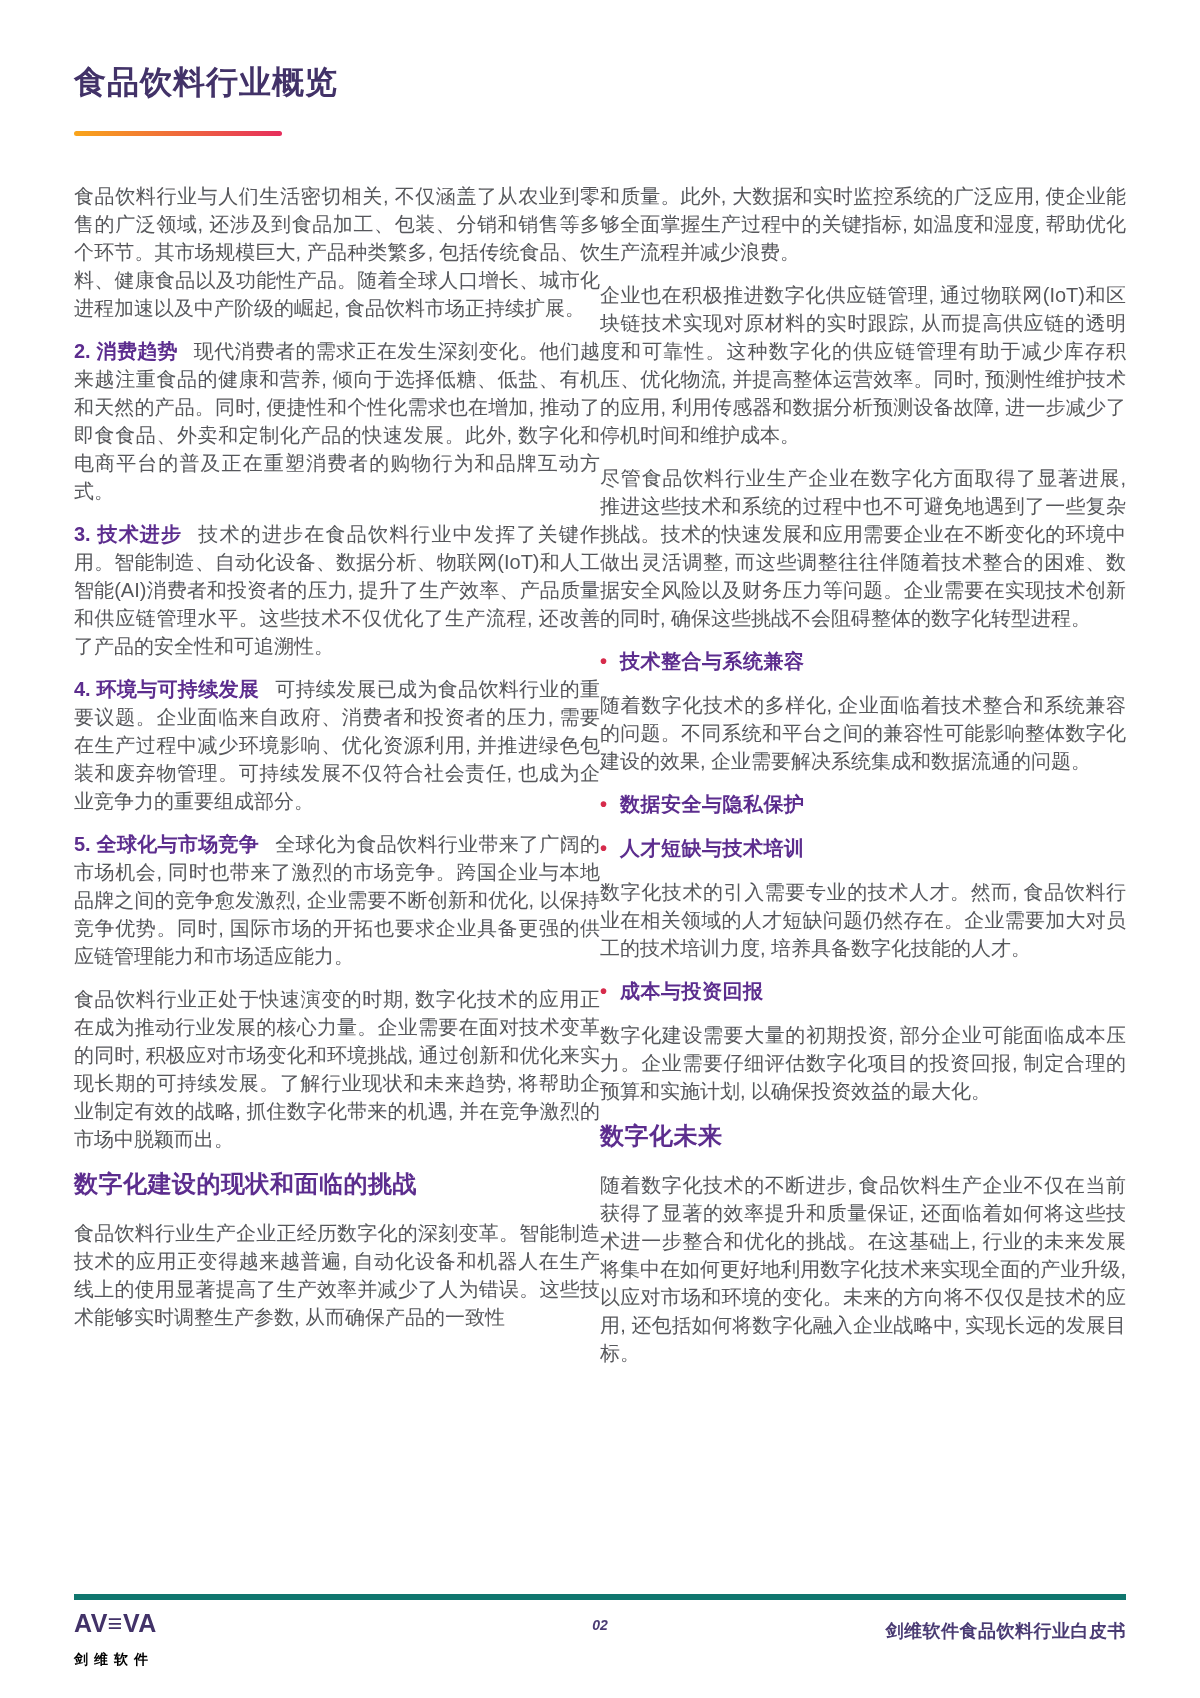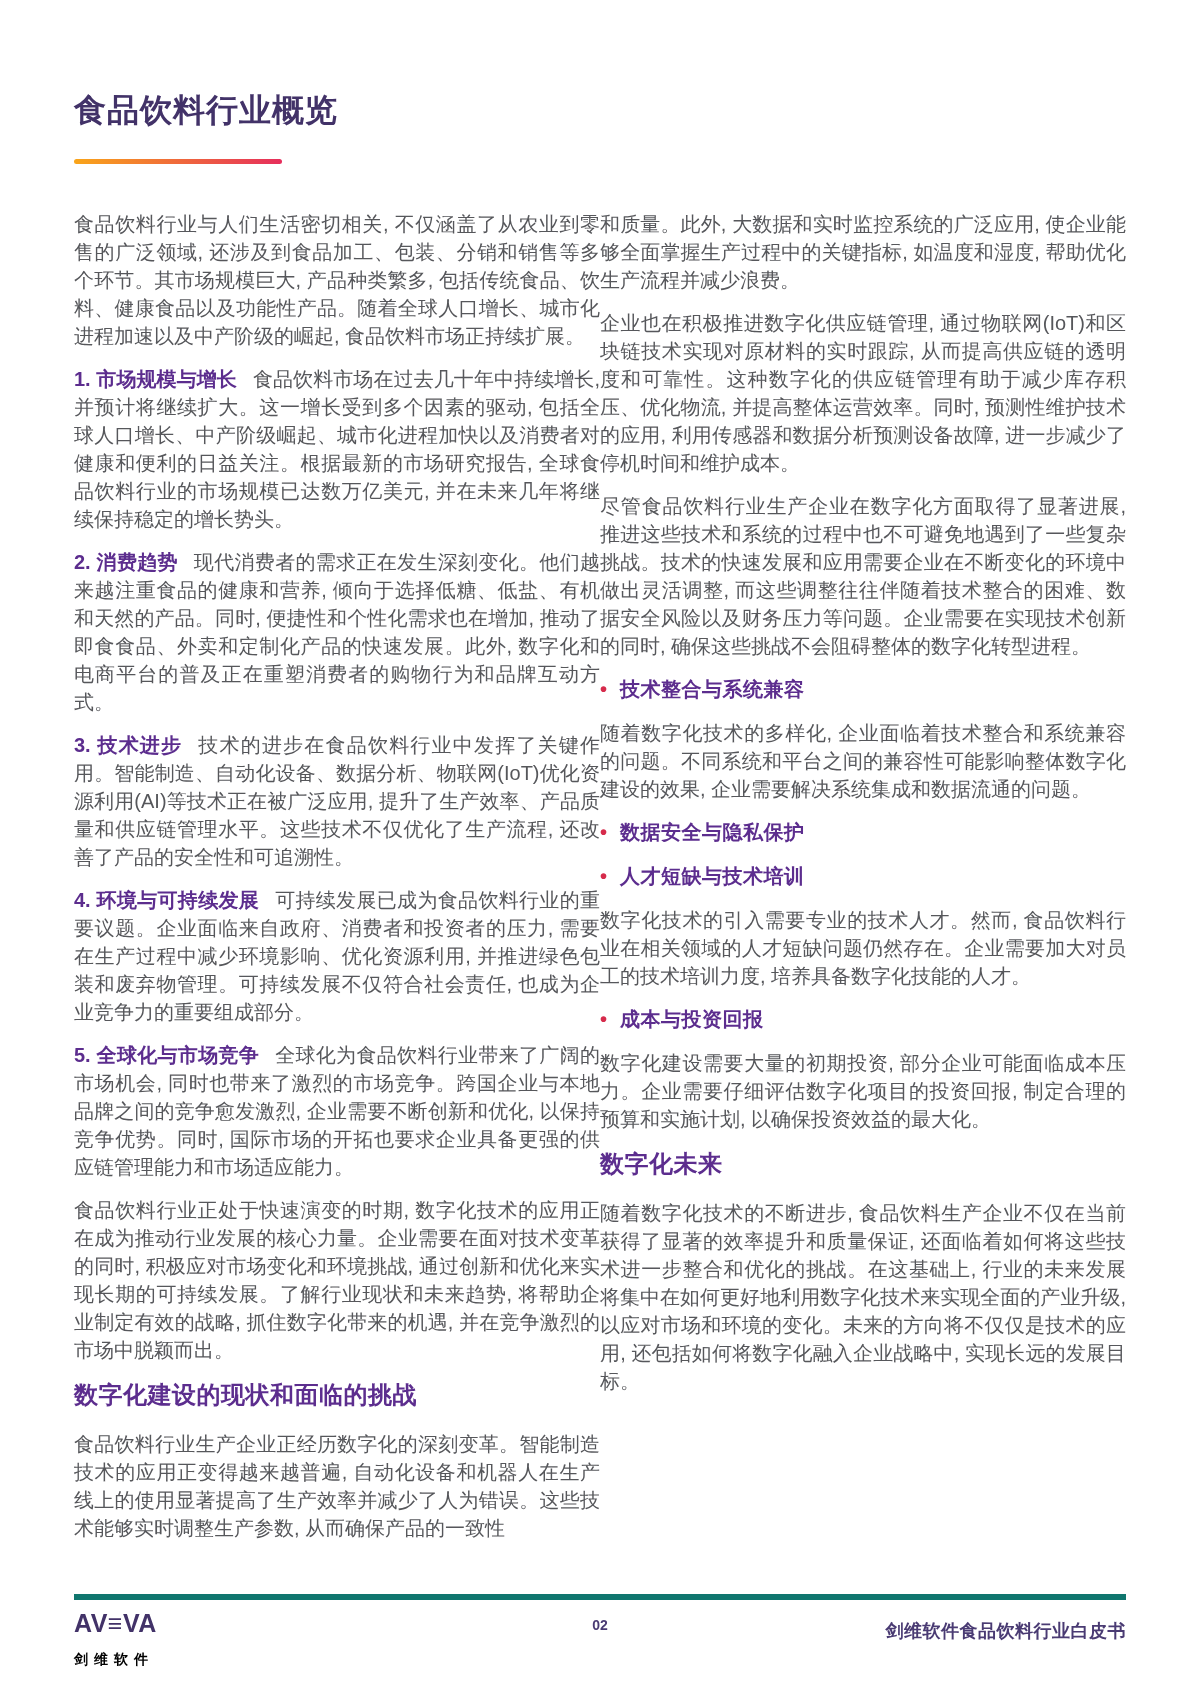--- a/index.html
+++ b/index.html
@@ -4,21 +4,21 @@
 <style>
   html,body{margin:0;padding:0;background:#ffffff;}
   .page{
     position:relative;
     width:1200px;height:1698px;
     background:#ffffff;
     font-family:"Liberation Sans","DejaVu Sans",sans-serif;
     overflow:hidden;
     box-sizing:border-box;
   }
-  .header{padding:92px 74px 0;}
+  .header{padding:64px 74px 0;}
   .title{
     font-size:32px;font-weight:600;color:#423268;
     margin:0;letter-spacing:1px;line-height:1.15;
   }
   .title-underline{
     width:208px;height:5px;margin-top:30px;
     background:linear-gradient(90deg,#F9A51A 0%,#E62E5C 100%);
     border-radius:2.5px;
   }
   .columns{display:flex;padding:46px 74px 0;box-sizing:border-box;}
@@ -52,21 +52,21 @@
   .logo-text{
     font-size:25px;font-weight:bold;color:#423268;
     letter-spacing:0.5px;line-height:1;
   }
   .logo-sub{
     font-size:14px;font-weight:bold;color:#000000;
     letter-spacing:6px;margin-top:16px;line-height:1;
   }
   .page-number{
     position:absolute;left:50%;transform:translateX(-50%);
-    top:17px;font-size:14px;font-weight:bold;color:#4A3B73;
+    top:17px;font-size:14px;font-weight:bold;color:#4A3B73;font-style:italic;
   }
   .doc-title{
     font-size:18px;font-weight:bold;color:#4A3B73;margin-top:8px;
     letter-spacing:0.5px;
   }
 </style>
 </head>
 <body>
 
 <div class="page">
@@ -74,25 +74,24 @@
   <div class="header">
     <h1 class="title">食品饮料行业概览</h1>
     <div class="title-underline"></div>
   </div>
 
   <div class="columns">
 
     <div class="col">
       <p class="body">食品饮料行业与人们生活密切相关, 不仅涵盖了从农业到零售的广泛领域, 还涉及到食品加工、包装、分销和销售等多个环节。其市场规模巨大, 产品种类繁多, 包括传统食品、饮料、健康食品以及功能性产品。随着全球人口增长、城市化进程加速以及中产阶级的崛起, 食品饮料市场正持续扩展。</p>
 
-      <p class="body"><b class="num-label">1. 市场规模与增长</b><span>食品饮料市场在过去几十年中持续增长, 并预计将继续扩大。这一增长受到多个因素的驱动, 包括全球人口增长、中产阶级崛起、城市化进程加快以及消费者对健康和便利的日益关注。根据最新的市场研究报告, 全球食品饮料行业的市场规模已达数万亿美元, 并在未来几年将继续保持稳定的增长势头。</span></p>
 
       <p class="body"><b class="num-label">2. 消费趋势</b><span>现代消费者的需求正在发生深刻变化。他们越来越注重食品的健康和营养, 倾向于选择低糖、低盐、有机和天然的产品。同时, 便捷性和个性化需求也在增加, 推动了即食食品、外卖和定制化产品的快速发展。此外, 数字化和电商平台的普及正在重塑消费者的购物行为和品牌互动方式。</span></p>
 
-      <p class="body"><b class="num-label">3. 技术进步</b><span>技术的进步在食品饮料行业中发挥了关键作用。智能制造、自动化设备、数据分析、物联网(IoT)优化资源利用(AI)等技术正在被广泛应用, 提升了生产效率、产品质量和供应链管理水平。这些技术不仅优化了生产流程, 还改善了产品的安全性和可追溯性。</span></p>
+      <p class="body"><b class="num-label">3. 技术进步</b><span>技术的进步在食品饮料行业中发挥了关键作用。智能制造、自动化设备、数据分析、物联网(IoT)和人工智能(AI)消费者和投资者的压力, 提升了生产效率、产品质量和供应链管理水平。这些技术不仅优化了生产流程, 还改善了产品的安全性和可追溯性。</span></p>
 
       <p class="body"><b class="num-label">4. 环境与可持续发展</b><span>可持续发展已成为食品饮料行业的重要议题。企业面临来自政府、消费者和投资者的压力, 需要在生产过程中减少环境影响、优化资源利用, 并推进绿色包装和废弃物管理。可持续发展不仅符合社会责任, 也成为企业竞争力的重要组成部分。</span></p>
 
       <p class="body"><b class="num-label">5. 全球化与市场竞争</b><span>全球化为食品饮料行业带来了广阔的市场机会, 同时也带来了激烈的市场竞争。跨国企业与本地品牌之间的竞争愈发激烈, 企业需要不断创新和优化, 以保持竞争优势。同时, 国际市场的开拓也要求企业具备更强的供应链管理能力和市场适应能力。</span></p>
 
       <p class="body">食品饮料行业正处于快速演变的时期, 数字化技术的应用正在成为推动行业发展的核心力量。企业需要在面对技术变革的同时, 积极应对市场变化和环境挑战, 通过创新和优化来实现长期的可持续发展。了解行业现状和未来趋势, 将帮助企业制定有效的战略, 抓住数字化带来的机遇, 并在竞争激烈的市场中脱颖而出。</p>
 
       <h2 class="section">数字化建设的现状和面临的挑战</h2>
 
       <p class="body">食品饮料行业生产企业正经历数字化的深刻变革。智能制造技术的应用正变得越来越普遍, 自动化设备和机器人在生产线上的使用显著提高了生产效率并减少了人为错误。这些技术能够实时调整生产参数, 从而确保产品的一致性</p>

